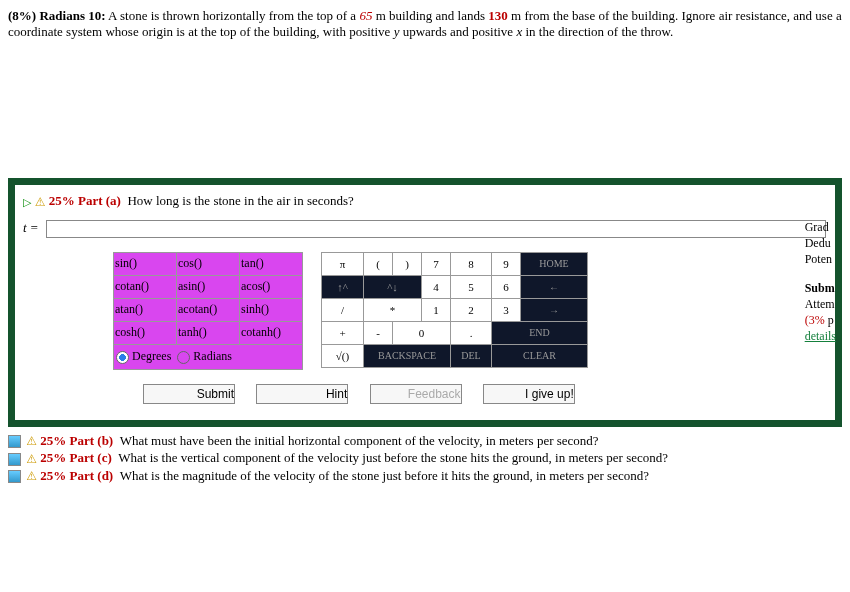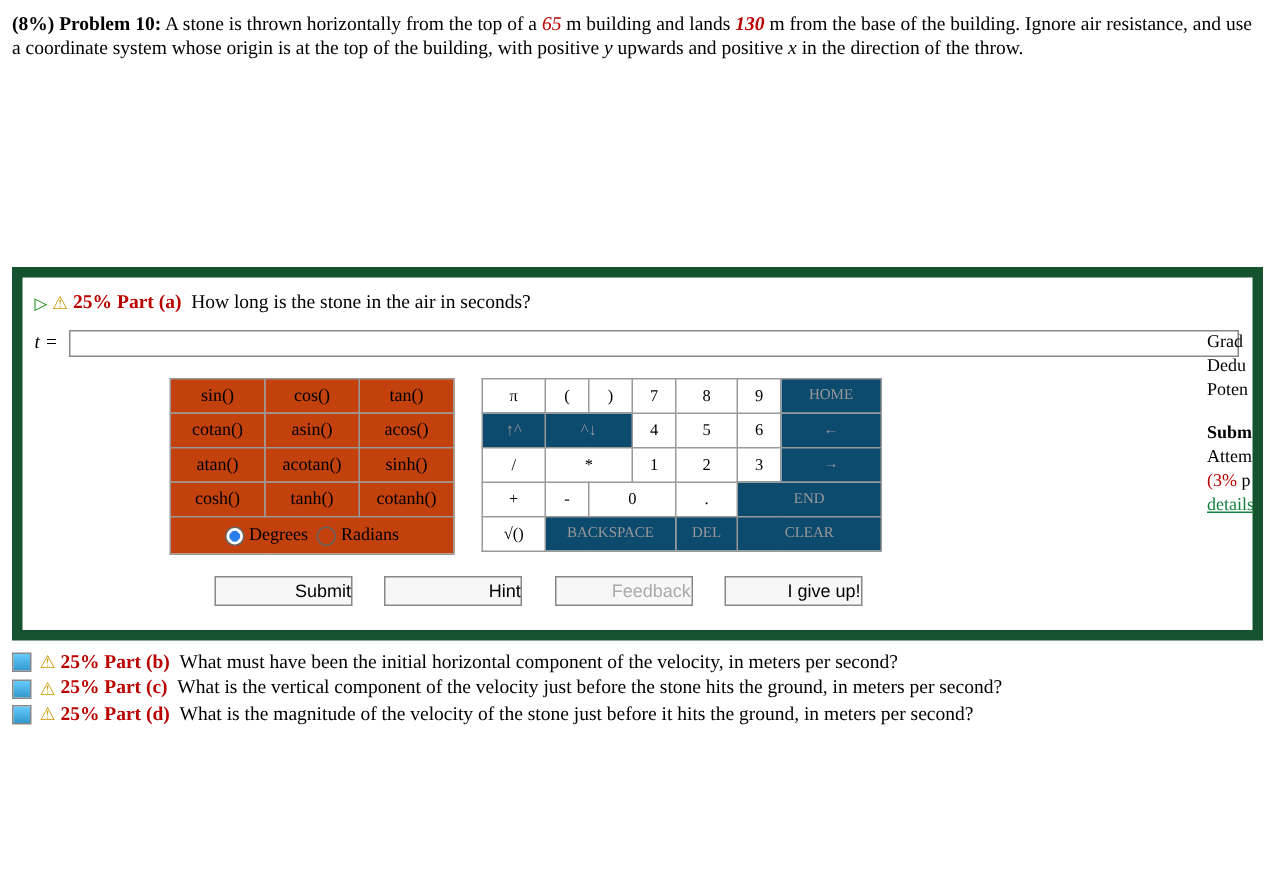--- a/index.html
+++ b/index.html
@@ -1,62 +1,62 @@
 <!DOCTYPE html>
 <html><head>
 <meta charset="utf-8">
 <style>
 body{margin:0;padding:8px;font-family:Georgia,serif;font-size:13px;color:#000;width:850px;box-sizing:border-box}
 .problem-text{margin-bottom:8px}
 .pct{font-weight:bold}
 .v65{color:#b00;font-style:italic;font-weight:normal}
-.v130{color:#b00;font-style:italic;font-weight:bold}
+.v130{color:#b00;font-weight:bold}
 .var{font-style:italic}
 .spacer{height:130px}
 .part-wrap{border:7px solid #14532d;padding:8px;position:relative;margin-bottom:6px}
 .part-header{margin-bottom:10px}
 .tri-green{color:#080;font-size:11px;display:inline-block;vertical-align:middle}
 .warn{color:#c90;font-size:12px;display:inline-block;vertical-align:middle}
 .part-label{color:#b00;font-weight:bold}
 .eqline{margin:8px 0 14px 0}
 .t-eq{font-style:italic;margin-right:4px}
 .answer-input{border:1px solid #888;width:780px;height:18px;font-size:12px;padding:1px 3px;box-sizing:border-box;vertical-align:middle}
 .side-cut{position:absolute;right:-1px;top:34px;font-size:12px;line-height:1.35;color:#000}
 .side-cut .red{color:#b00}
 .side-cut a{color:#15803d;text-decoration:underline}
 .pad-area{margin-left:90px;margin-top:4px}
 table.fn{border-collapse:collapse}
-table.fn td{border:1px solid #999;width:60px;height:20px;text-align:center;font-size:12px;background:#c2410c}
+table.fn td{border:1px solid #999;width:60px;height:20px;text-align:left;font-size:12px;background:#d946ef}
 table.num{border-collapse:collapse}
 table.num td{border:1px solid #999;width:26px;height:20px;text-align:center;font-size:11px;background:#fff}
 table.num td.wide{width:64px;color:#999;font-size:10px}
 table.num td.mid{width:38px;color:#999;font-size:10px}
 table.num td.zero{width:52px}
-table.num td.dis{color:#999;background:#0c4a6e}
+table.num td.dis{color:#999;background:#0f172a}
 .twotab{display:flex;gap:18px}
 .deg-row{text-align:center;font-size:12px;padding:2px}
 .radio{display:inline-block;width:11px;height:11px;border:1px solid #666;border-radius:50%;margin-right:3px;vertical-align:middle}
 .radio.on{background:radial-gradient(circle,#2b7de9 0 45%,#fff 46% 100%)}
 .btnrow{margin:14px 0 8px 30px}
 .btn{display:inline-block;border:1px solid #888;background:#f7f7f7;padding:2px 0;width:90px;text-align:right;font-size:12px;margin-right:18px;font-family:Arial,sans-serif}
 .btn.dis{color:#aaa}
 .hint-line{font-size:11px}
 .hint-line .gr{color:#0a0;text-decoration:underline}
 .hint-line .rd{color:#b00;text-decoration:underline}
 .fb-line{display:inline-block;margin-left:200px}
 .other-parts{margin-top:6px}
 .other-parts .row{margin:1px 0}
 .sq{display:inline-block;width:11px;height:11px;background:linear-gradient(#6cf,#39c);border:1px solid #888;vertical-align:middle;margin-right:2px}
 </style>
 </head>
 <body>
 
 <div class="problem-text">
 <span class="pct">(8%)</span>
-<span class="pct">Problem 10:</span>
+<span class="pct">Radians 10:</span>
 <span>A stone is thrown horizontally from the top of a </span><span class="v65">65</span><span> m building and lands </span><span class="v130">130</span><span> m from the base of the building. Ignore air resistance, and use a coordinate system whose origin is at the top of the building, with positive </span><span class="var">y</span><span> upwards and positive </span><span class="var">x</span><span> in the direction of the throw.</span>
 </div>
 
 <div class="spacer"></div>
 
 <div class="part-wrap">
   <div class="part-header">
     <span class="tri-green">▷</span>
     <span class="warn">⚠</span>
     <span class="part-label"><span>25%</span> <span>Part (a)</span></span>

